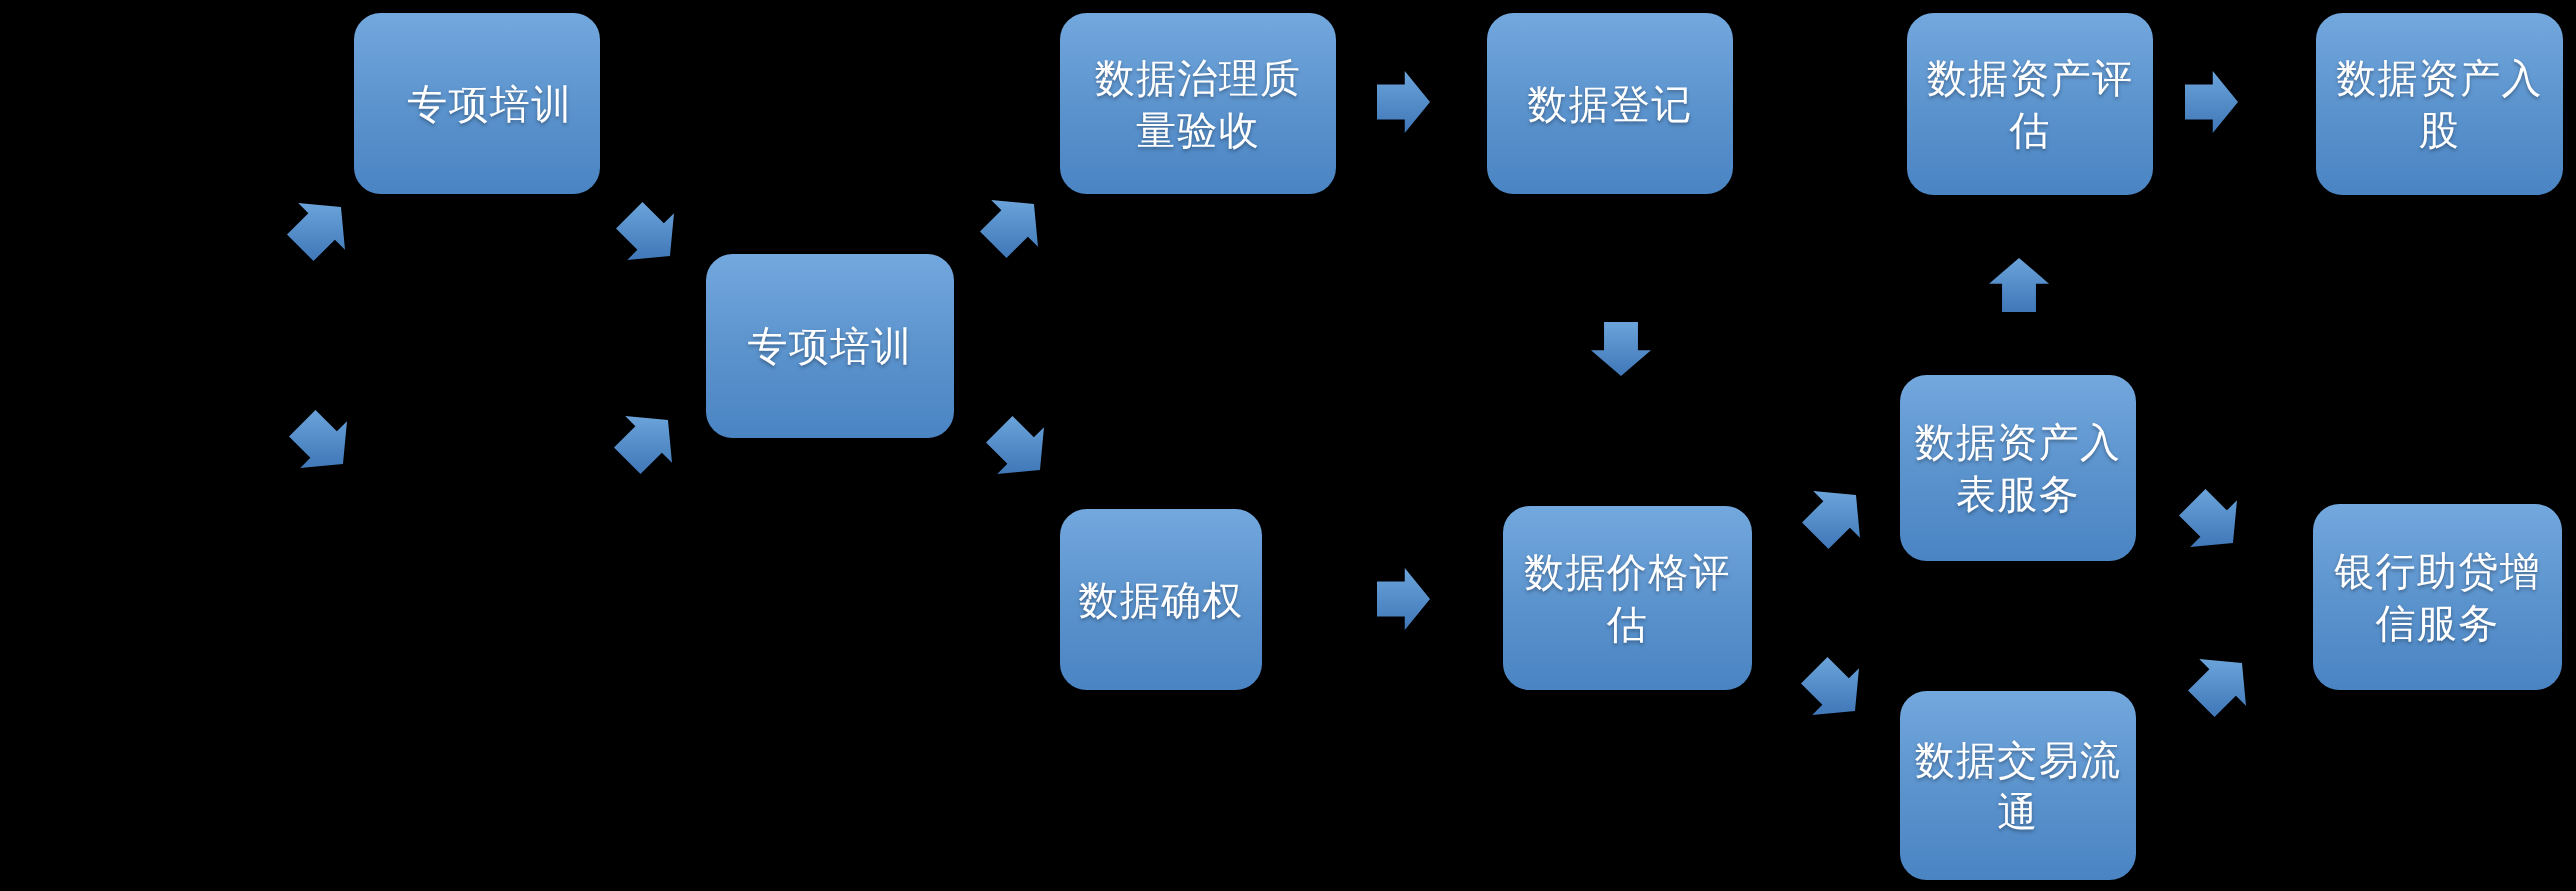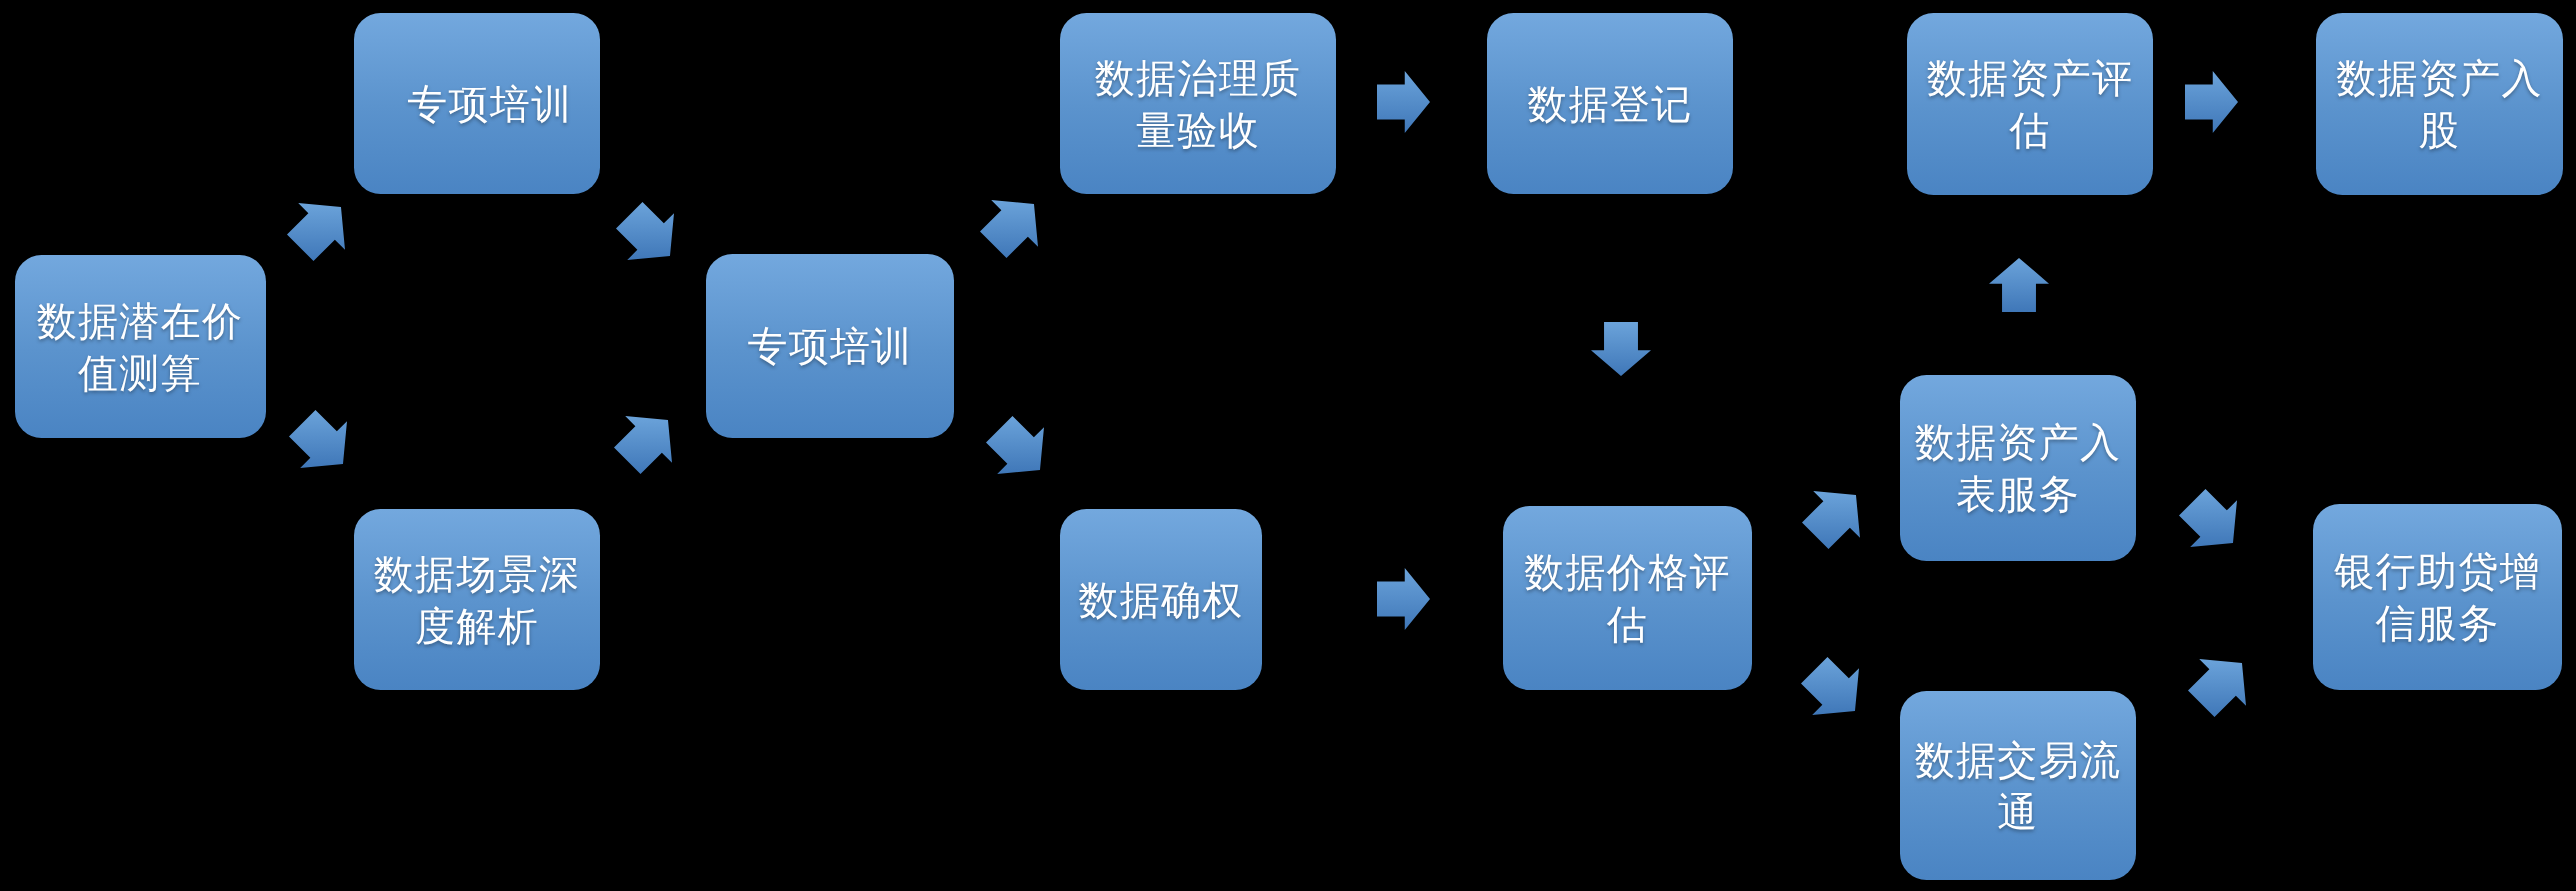--- a/index.html
+++ b/index.html
@@ -44,30 +44,22 @@
 <svg width="0" height="0" style="position:absolute" aria-hidden="true">
   <defs>
     <linearGradient id="arrowGrad" x1="0" y1="0" x2="0" y2="1">
       <stop offset="0" stop-color="#6BA3DA"></stop>
       <stop offset="1" stop-color="#3F77B8"></stop>
     </linearGradient>
   </defs>
 </svg>
 
 <div id="canvas" style="background: rgb(0, 0, 0);">
-    <div class="node" style="left: 14.5px; top: 255px; width: 251px; height: 183px;">
-      <span class="node-line">数据潜在价</span>
-      <span class="node-line">值测算</span>
-    </div>
     <div class="node" style="left: 354px; top: 13.2px; width: 246px; height: 181px; padding-left: 32px;">
       <span class="node-line">专项培训</span>
-    </div>
-    <div class="node" style="left: 354px; top: 509px; width: 246px; height: 181px;">
-      <span class="node-line">数据场景深</span>
-      <span class="node-line">度解析</span>
     </div>
     <div class="node" style="left: 706px; top: 254px; width: 248px; height: 184px;">
       <span class="node-line">专项培训</span>
     </div>
     <div class="node" style="left: 1060px; top: 13.2px; width: 276px; height: 181px;">
       <span class="node-line">数据治理质</span>
       <span class="node-line">量验收</span>
     </div>
     <div class="node" style="left: 1487px; top: 13.2px; width: 246px; height: 181px;">
       <span class="node-line">数据登记</span>

